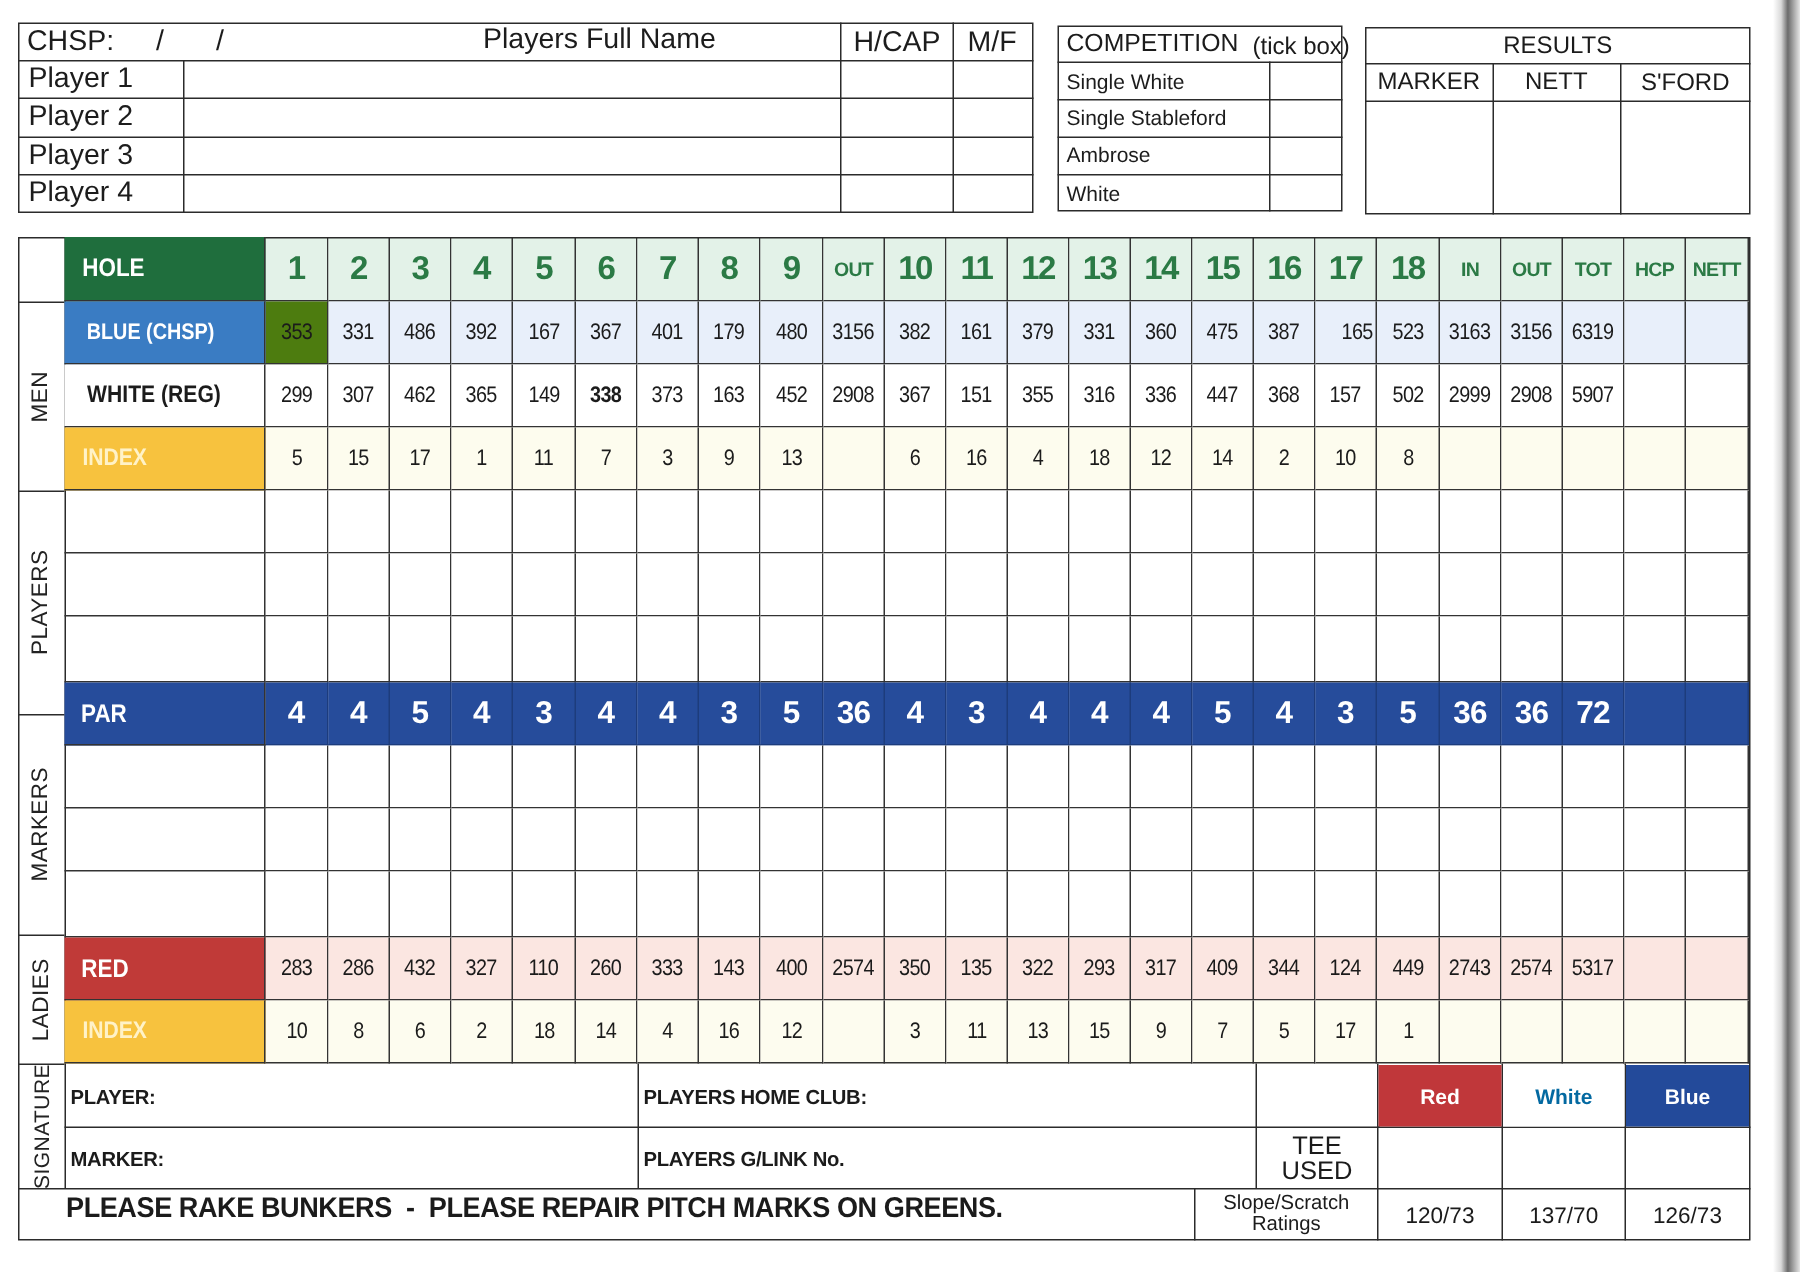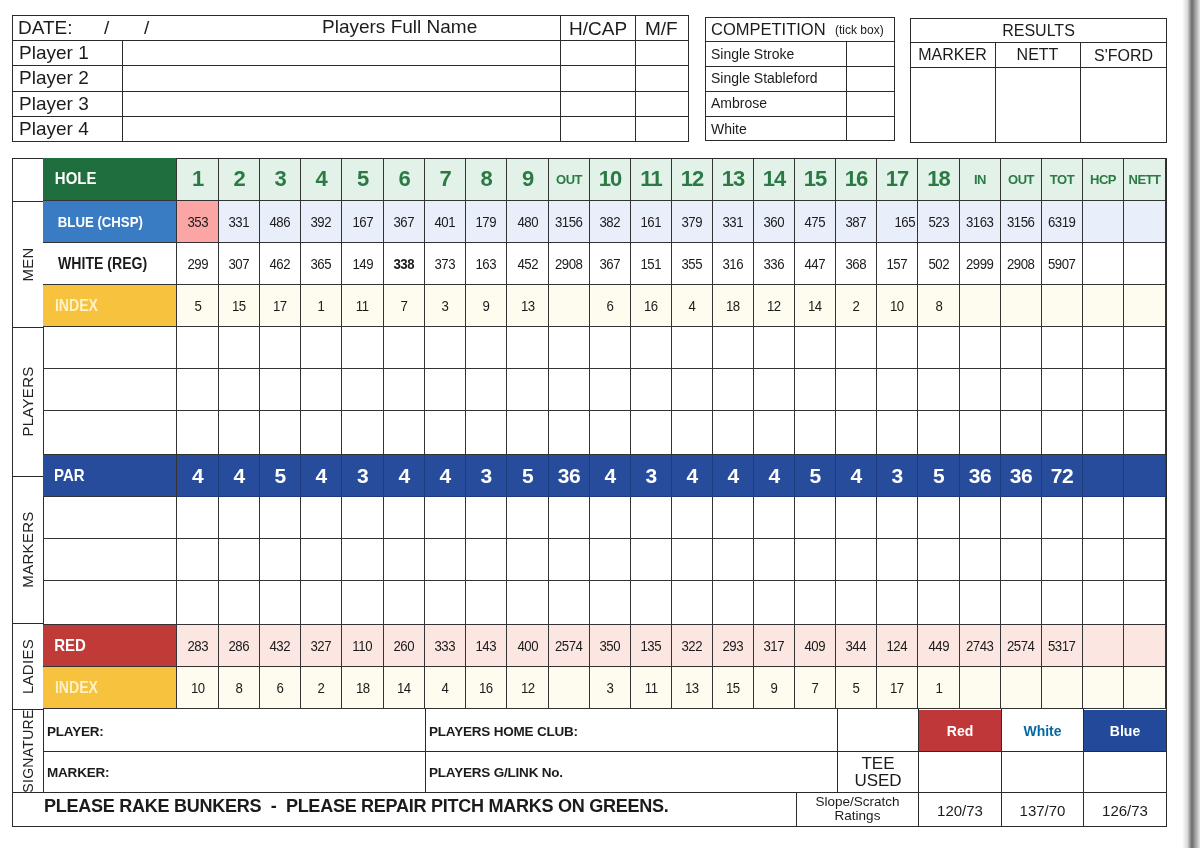--- a/index.html
+++ b/index.html
@@ -29,21 +29,21 @@
 
   <div class="line-h" style="left:12px; top:40px; width:677px;"></div>
   <div class="line-h" style="left:12px; top:65px; width:677px;"></div>
   <div class="line-h" style="left:12px; top:91px; width:677px;"></div>
   <div class="line-h" style="left:12px; top:116px; width:677px;"></div>
 
   <div class="line-v" style="left:122px; top:40px; height:102px;"></div>
   <div class="line-v" style="left:560px; top:15px; height:127px;"></div>
   <div class="line-v" style="left:635px; top:15px; height:127px;"></div>
 
-  <span class="abs topt" style="left:18px; top:17px;">DATE:</span>
+  <span class="abs topt" style="left:18px; top:17px;">CHSP:</span>
   <span class="abs topt" style="left:104px; top:17px;">/</span>
   <span class="abs topt" style="left:144px; top:17px;">/</span>
   <div class="abs" style="left:84px; top:16px; width:60px; height:23px;"></div>
   <span class="abs topt" style="left:274px; top:16px;margin-left:48px;">Players Full Name</span>
   <span class="abs topt" style="left:569px; top:18px;">H/CAP</span>
   <span class="abs topt" style="left:645px; top:18px;">M/F</span>
 
   <span class="abs topt" style="left:19px; top:42px;">Player 1</span>
   <span class="abs topt" style="left:19px; top:67px;">Player 2</span>
   <span class="abs topt" style="left:19px; top:93px;">Player 3</span>
@@ -67,23 +67,23 @@
 
 <div>
   <div class="box" style="left:705px; top:17px; width:190px; height:124px;"></div>
   <div class="line-h" style="left:705px; top:41px; width:190px;"></div>
   <div class="line-h" style="left:705px; top:66px; width:190px;"></div>
   <div class="line-h" style="left:705px; top:91px; width:190px;"></div>
   <div class="line-h" style="left:705px; top:116px; width:190px;"></div>
   <div class="line-v" style="left:846px; top:41px; height:100px;"></div>
 
   <span class="abs" style="left:711px; top:20px; font-size:16.5px;">COMPETITION</span>
-  <span class="abs" style="left:835px; top:23px; font-size:12px;">(tick box)</span>
-
-  <span class="abs topt-sm" style="left:711px; top:46px;">Single Stroke</span>
+  <span class="abs" style="left:835px; top:23px; font-size:16px;">(tick box)</span>
+
+  <span class="abs topt-sm" style="left:711px; top:46px;">Single White</span>
   <span class="abs topt-sm" style="left:711px; top:70px;">Single Stableford</span>
   <span class="abs topt-sm" style="left:711px; top:95px;">Ambrose</span>
   <span class="abs topt-sm" style="left:711px; top:121px;">White</span>
 
   <div class="abs" style="left:847px; top:42px; width:47px; height:24px;"></div>
   <div class="abs" style="left:847px; top:67px; width:47px; height:24px;"></div>
   <div class="abs" style="left:847px; top:92px; width:47px; height:24px;"></div>
   <div class="abs" style="left:847px; top:117px; width:47px; height:24px;"></div>
 </div>
 
@@ -172,21 +172,21 @@
     </div>
     <div class="cell" style="left: 1042px; top: 158px; width: 41px; height: 43px; background: rgb(227, 242, 232);">
       <span class="hdr-small">TOT</span>
     </div>
     <div class="cell" style="left: 1083px; top: 158px; width: 41px; height: 43px; background: rgb(227, 242, 232);">
       <span class="hdr-small">HCP</span>
     </div>
     <div class="cell" style="left: 1124px; top: 158px; width: 42px; height: 43px; background: rgb(227, 242, 232);">
       <span class="hdr-small">NETT</span>
     </div>
-    <div class="cell" style="left: 177px; top: 201px; width: 42px; height: 42px; background: #fca5a5;">
+    <div class="cell" style="left: 177px; top: 201px; width: 42px; height: 42px; background: #4d7c0f;">
       <span class="narrow">353</span>
     </div>
     <div class="cell" style="left: 219px; top: 201px; width: 41px; height: 42px; background: rgb(232, 239, 250);">
       <span class="narrow">331</span>
     </div>
     <div class="cell" style="left: 260px; top: 201px; width: 41px; height: 42px; background: rgb(232, 239, 250);">
       <span class="narrow">486</span>
     </div>
     <div class="cell" style="left: 301px; top: 201px; width: 41px; height: 42px; background: rgb(232, 239, 250);">
       <span class="narrow">392</span>

